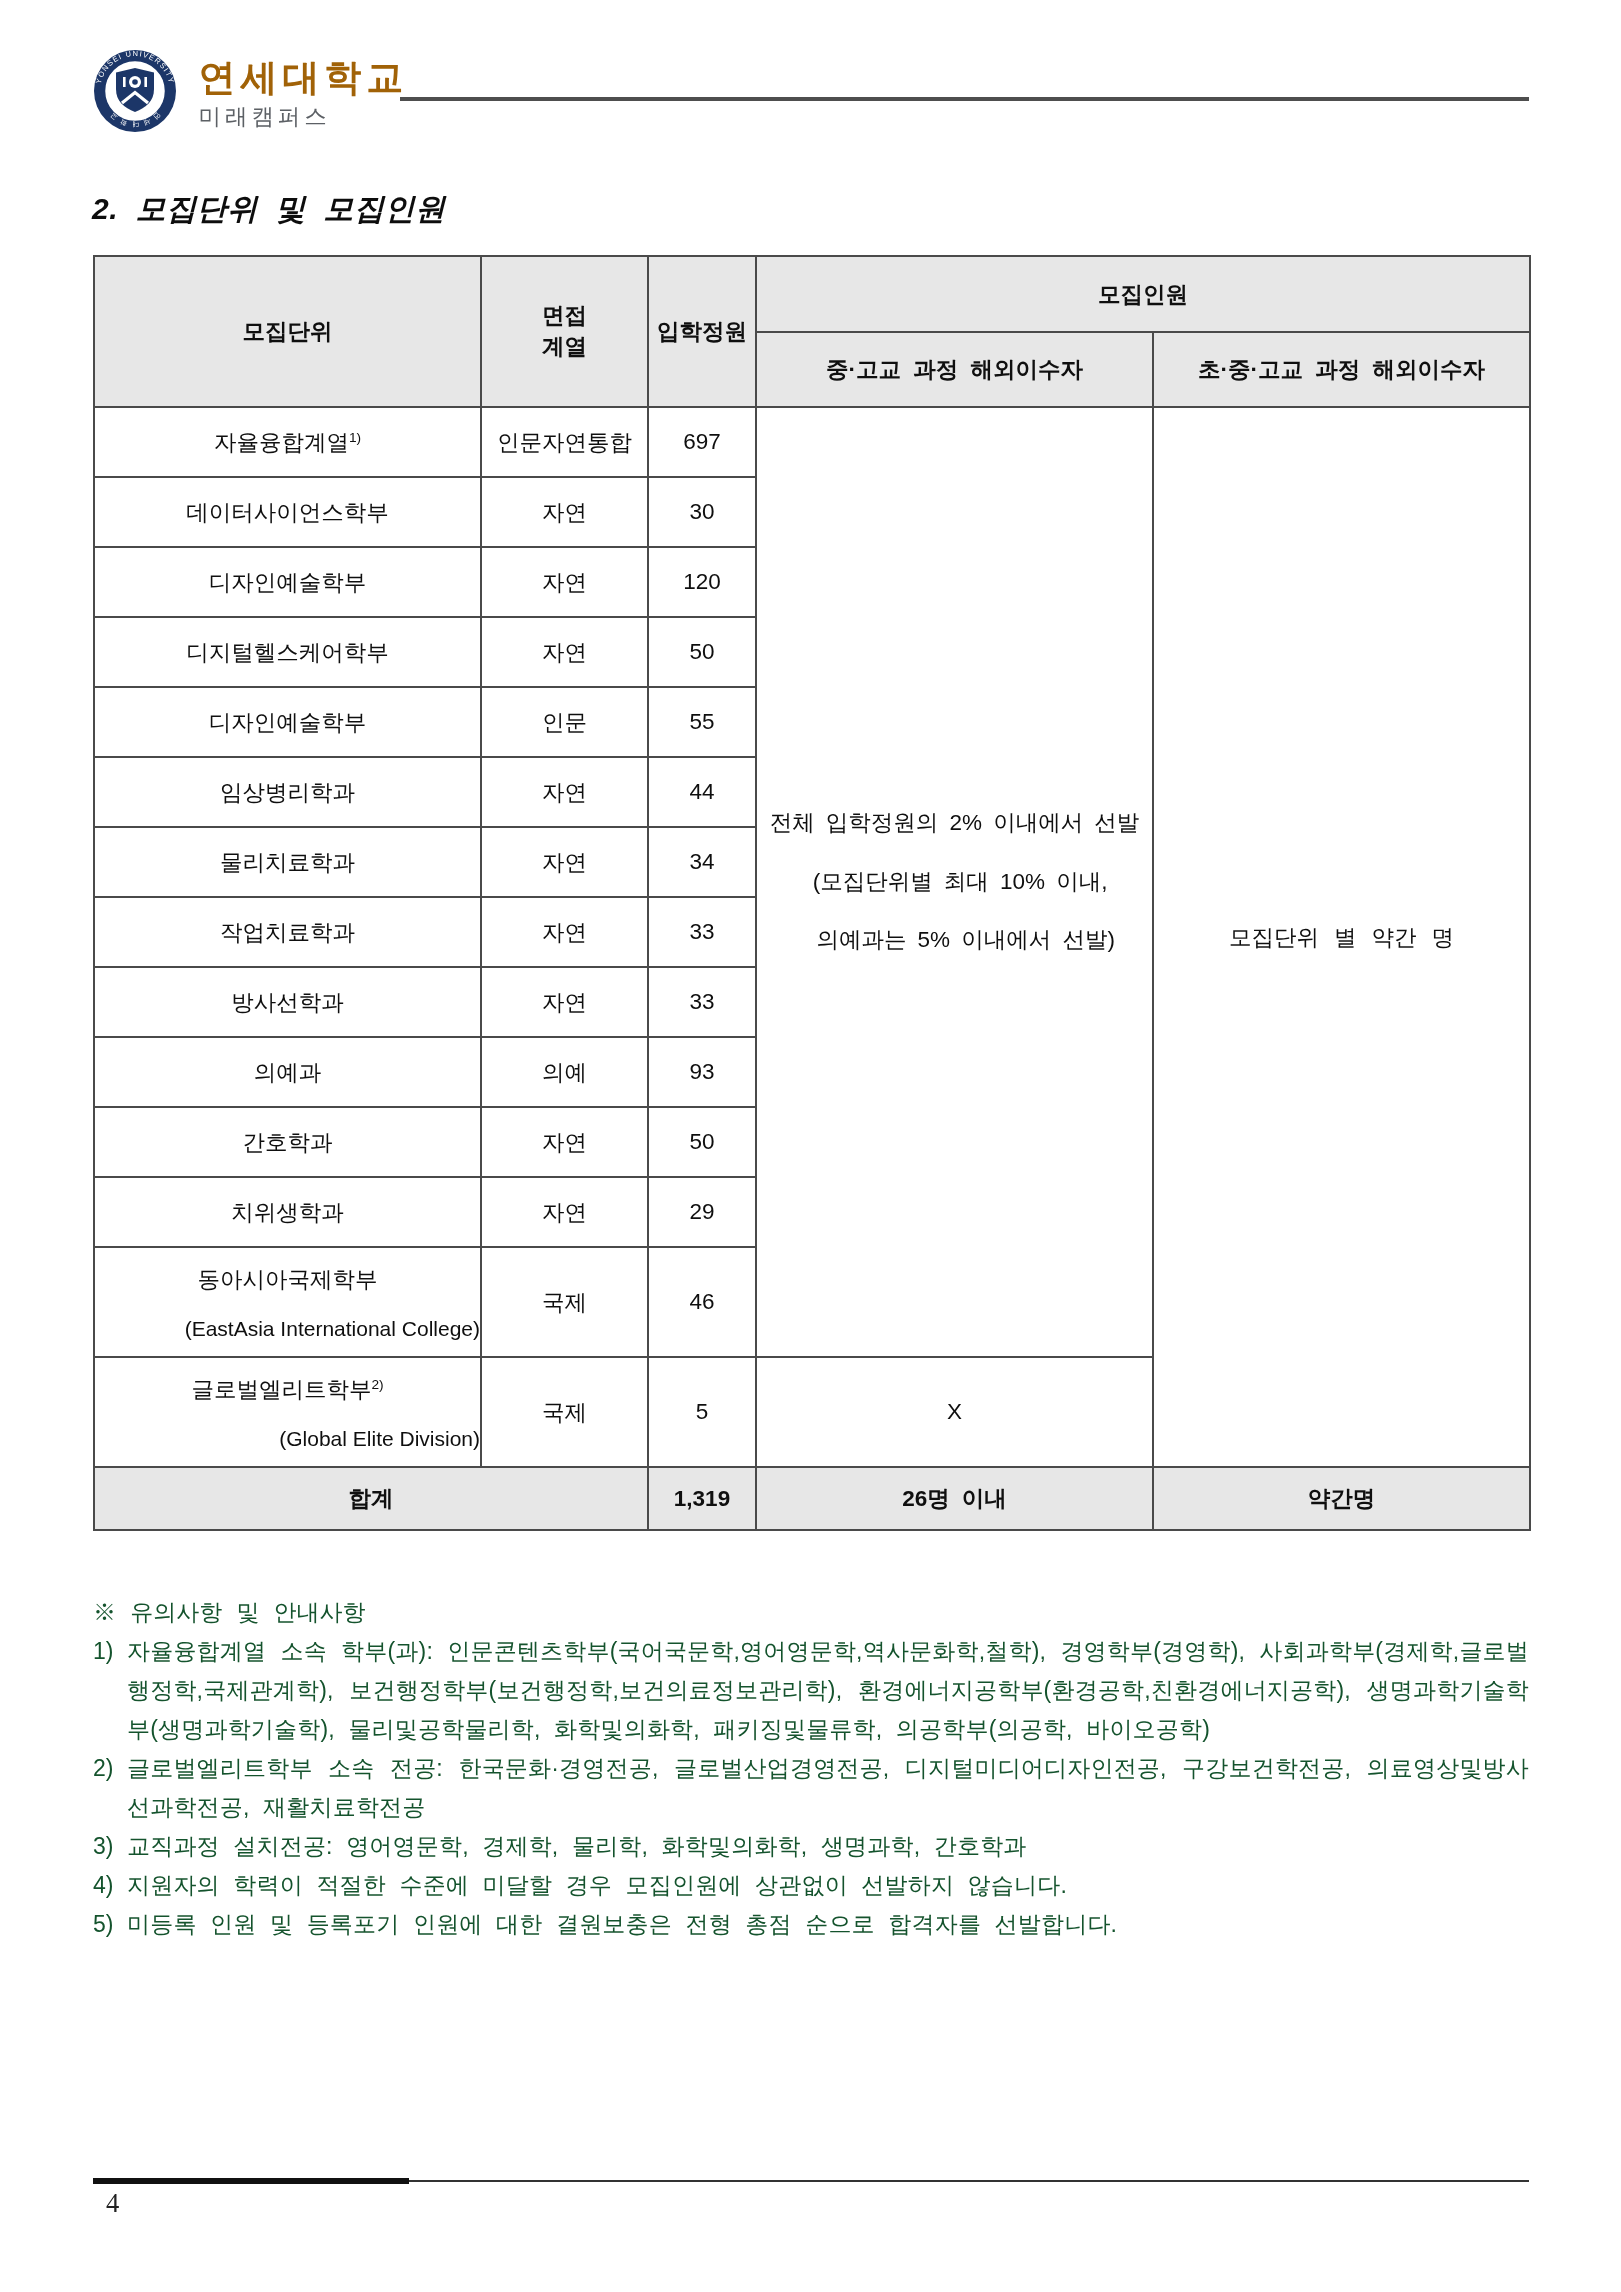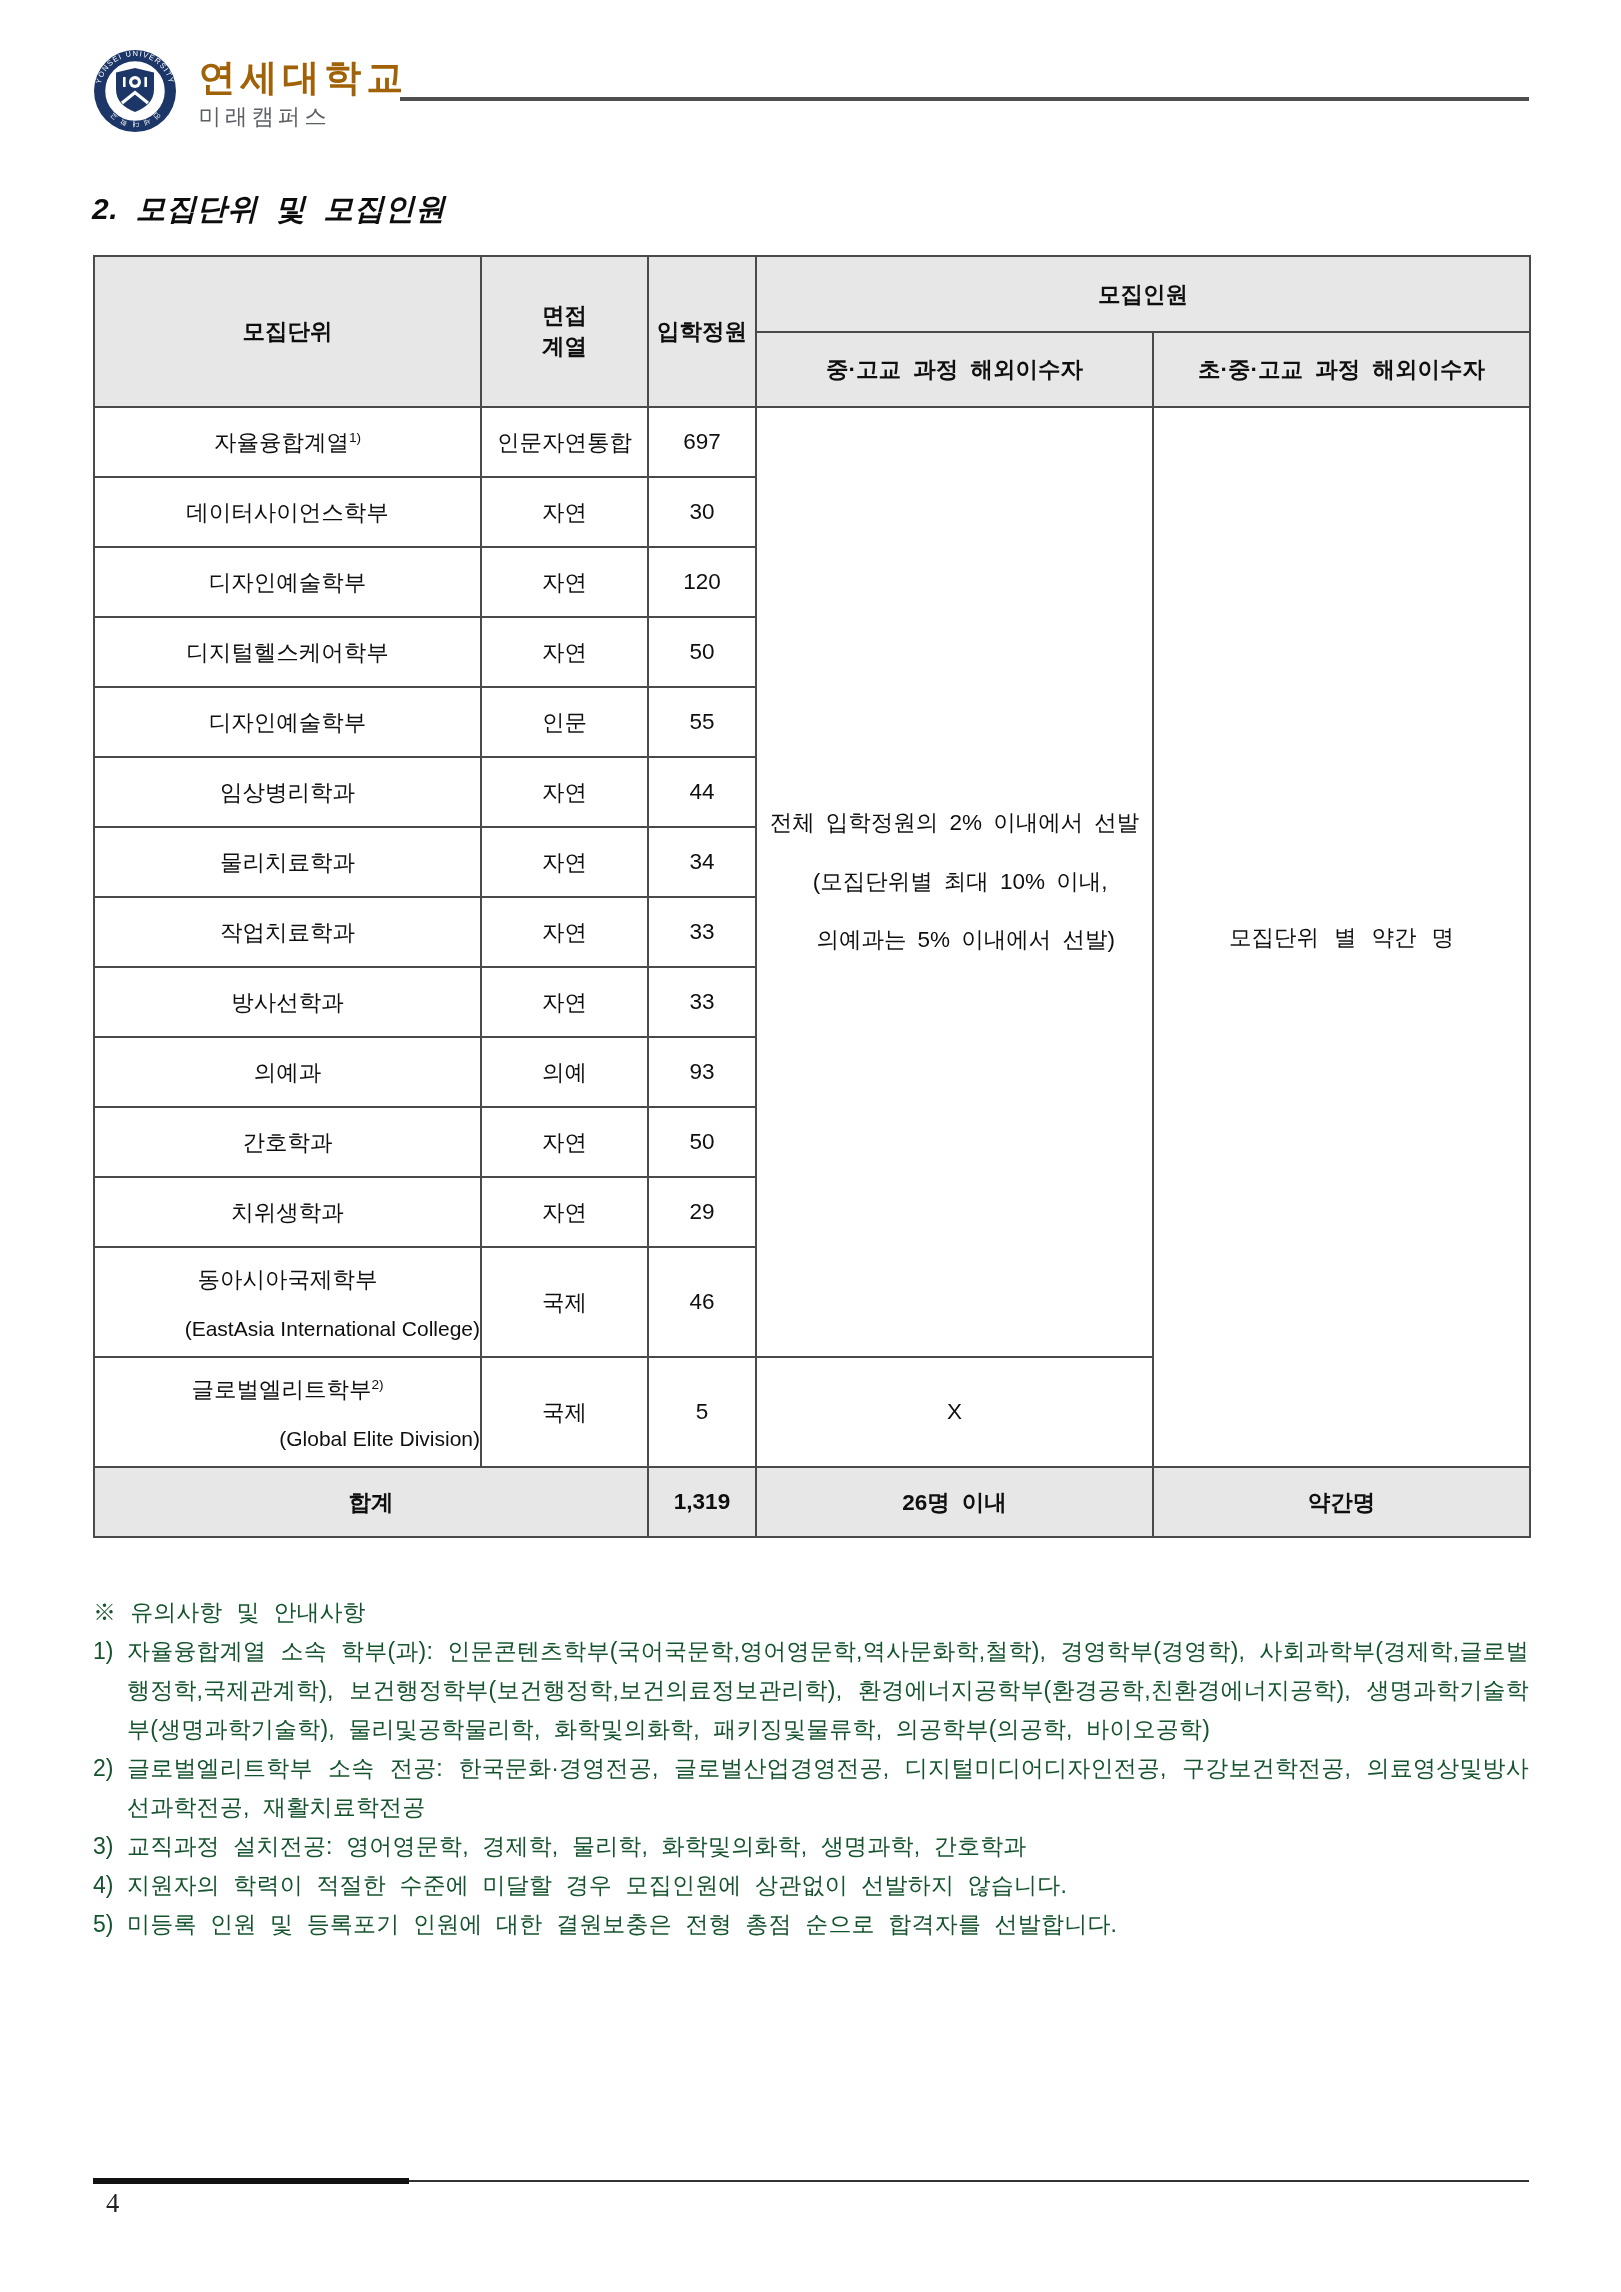--- a/index.html
+++ b/index.html
@@ -43,21 +43,21 @@
     border: 2px solid #4a4a4a;
     text-align: center; vertical-align: middle; padding: 0;
     font-size: 22.5px; color: #0f0f0f;
   }
   thead th { background: #e7e7e7; font-weight: bold; word-spacing: 5.9px; }
   thead { border-bottom: 2.9px solid #161616; }
   tr.hr1 { height: 76px; }
   tr.hr2 { height: 75px; }
   tr.h-body { height: 70px; }
   tr.h-tall { height: 110px; }
-  tr.h-foot { height: 70px; background: #14532d; }
+  tr.h-foot { height: 63px; background: #14532d; }
   tr.h-foot td { font-weight: bold; word-spacing: 5.9px; background: #e7e7e7; border-top: 2.9px solid #161616; }
   .track-hdr { white-space: pre-line; line-height: 1.35; }
   .unit-cell sup { font-size: 13.7px; vertical-align: super; line-height: 0; }
   .unit-sub { display: block; font-size: 21px; margin-top: 22px; text-align: right; }
   td.mid-merged {
     white-space: pre-wrap; text-align: left; padding-left: 15.7px;
     font-size: 21.6px; line-height: 2.6; word-spacing: 4.9px;
   }
   td.right-merged { word-spacing: 8.8px; }
 

